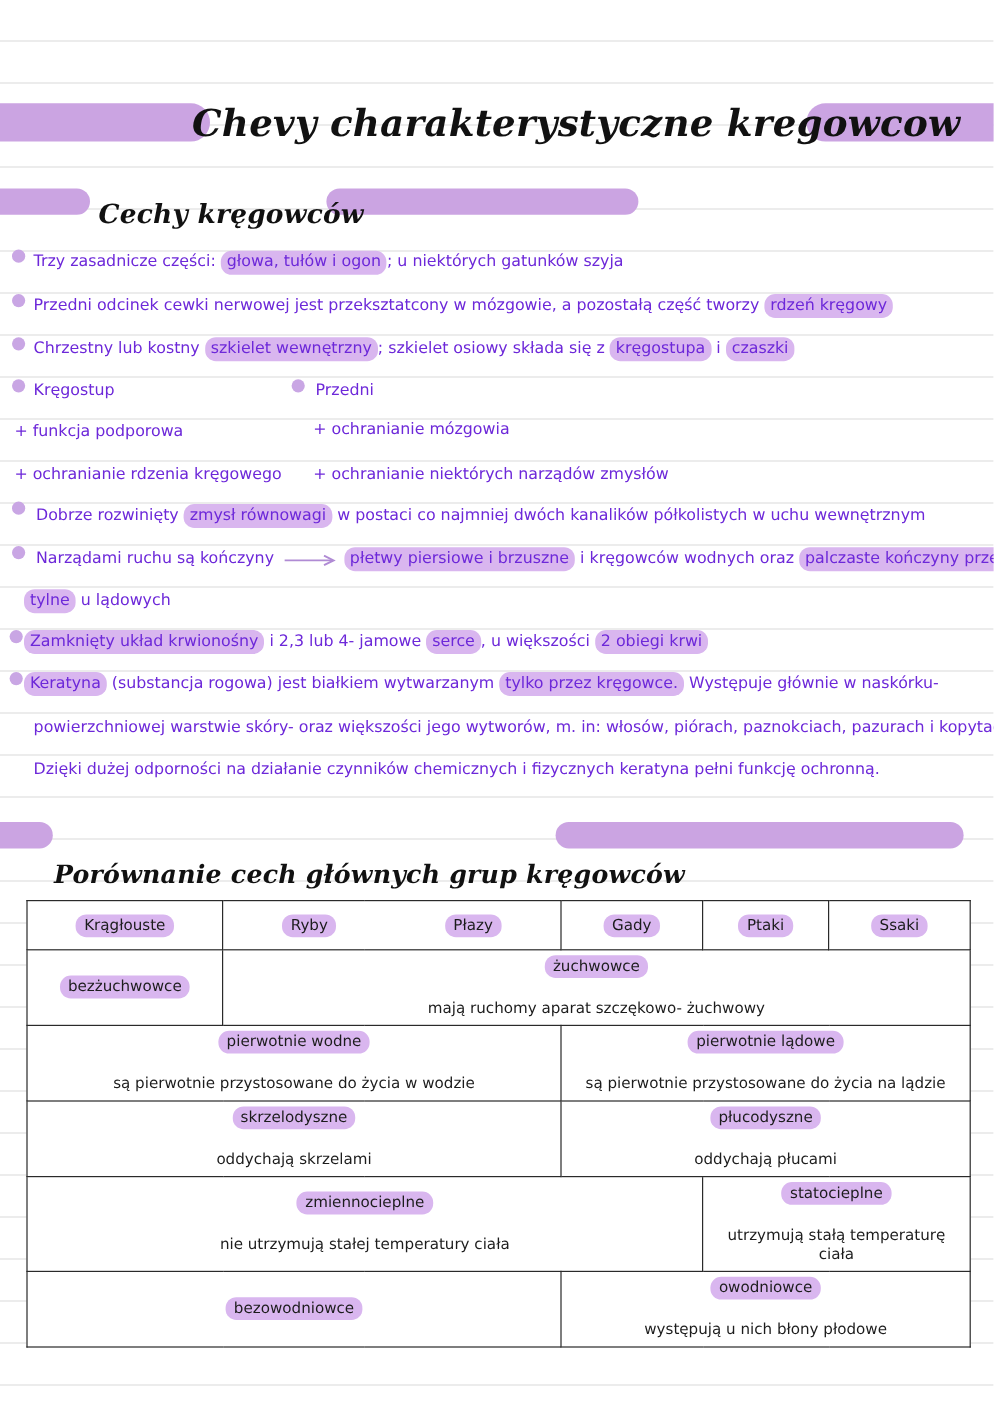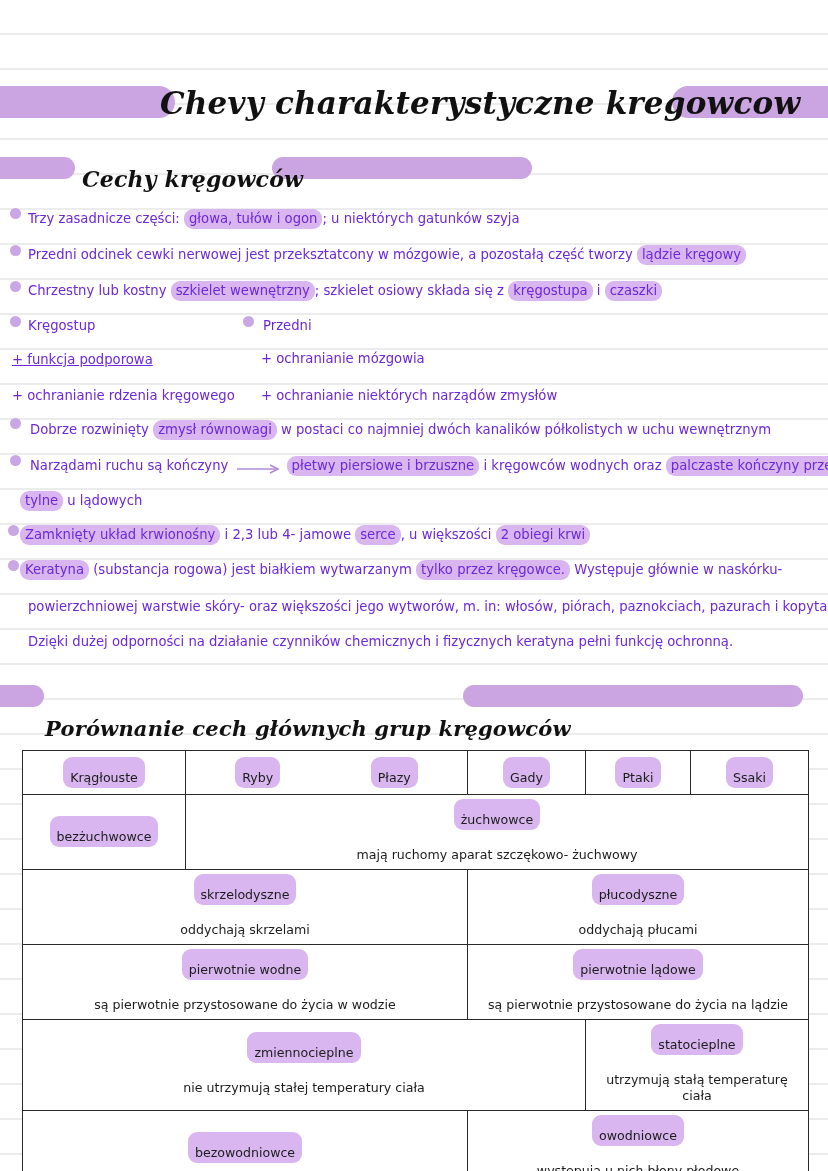--- a/index.html
+++ b/index.html
@@ -138,21 +138,21 @@
     line-height: 16px;
     color: #1c1c1c;
     padding: 4px 4px 6px 4px;
     background: #fff;
   }
   #compare-table tr.hdr td { height: 28px; padding: 6px 4px; }
   .cell-term {
     display: inline-block;
     background: #d9b6ef;
     border-radius: 9px;
-    padding: 13px 7px 2px 7px;
+    padding: 1px 7px 2px 7px;
     font-size: 12.6px;
   }
   .cell-desc { display: block; margin-top: 17px; }
   .two-term { display: flex; justify-content: space-around; align-items: center; }
 </style>
 </head>
 <body>
 
 <div id="paper-lines"></div>
 
@@ -166,34 +166,34 @@
   <div class="banner-bar" style="left:272px; top:157px; width:260px; height:22px; border-radius:14px;"></div>
   <div id="section-title-1" class="script">Cechy kręgowców</div>
 
   <span class="bullet" style="left:10px; top:208px;"></span>
   <div class="line" style="left:28px; top:209px;">
     <span>Trzy zasadnicze części: </span><span class="hl">głowa, tułów i ogon</span><span>; u niektórych gatunków szyja</span>
   </div>
 
   <span class="bullet" style="left:10px; top:245px;"></span>
   <div class="line" style="left:28px; top:245px;">
-    <span>Przedni odcinek cewki nerwowej jest przeksztatcony w mózgowie, a pozostałą część tworzy </span><span class="hl">lądzie kręgowy</span>
+    <span>Przedni odcinek cewki nerwowej jest przeksztatcony w mózgowie, a pozostałą część tworzy </span><span class="hl">rdzeń kręgowy</span>
   </div>
 
   <span class="bullet" style="left:10px; top:281px;"></span>
   <div class="line" style="left:28px; top:281px;">
     <span>Chrzestny lub kostny </span><span class="hl">szkielet wewnętrzny</span><span>; szkielet osiowy składa się z </span><span class="hl">kręgostupa</span><span> i </span><span class="hl">czaszki</span>
   </div>
 
   <span class="bullet" style="left:10px; top:316px;"></span>
   <div class="line" style="left:28px; top:316px;">Kręgostup</div>
   <span class="bullet" style="left:243px; top:316px;"></span>
   <div class="line" style="left:263px; top:316px;">Przedni</div>
 
-  <div class="line" style="left:12px; top:350px;text-decoration:underline;">+ funkcja podporowa</div>
+  <div class="line" style="left:12px; top:350px;">+ funkcja podporowa</div>
   <div class="line" style="left:261px; top:349px;">+ ochranianie mózgowia</div>
 
   <div class="line" style="left:12px; top:386px;">+ ochranianie rdzenia kręgowego</div>
   <div class="line" style="left:261px; top:386px;">+ ochranianie niektórych narządów zmysłów</div>
 
   <span class="bullet" style="left:10px; top:418px;"></span>
   <div class="line" style="left:30px; top:420px;">
     <span>Dobrze rozwinięty </span><span class="hl">zmysł równowagi</span><span> w postaci co najmniej dwóch kanalików półkolistych w uchu wewnętrznym</span>
   </div>
 
@@ -264,37 +264,37 @@
           <span class="cell-term">bezżuchwowce</span>
         </td>
         <td colspan="5">
           <span class="cell-term">żuchwowce</span>
           <span class="cell-desc">mają ruchomy aparat szczękowo- żuchwowy</span>
         </td>
       </tr>
 
       <tr>
         <td colspan="3">
+          <span class="cell-term">pierwotnie wodne</span>
+          <span class="cell-desc">są pierwotnie przystosowane do życia w wodzie</span>
+        </td>
+        <td colspan="3">
+          <span class="cell-term">pierwotnie lądowe</span>
+          <span class="cell-desc">są pierwotnie przystosowane do życia na lądzie</span>
+        </td>
+      </tr>
+
+      <tr>
+        <td colspan="3">
           <span class="cell-term">skrzelodyszne</span>
           <span class="cell-desc">oddychają skrzelami</span>
         </td>
         <td colspan="3">
           <span class="cell-term">płucodyszne</span>
           <span class="cell-desc">oddychają płucami</span>
-        </td>
-      </tr>
-
-      <tr>
-        <td colspan="3">
-          <span class="cell-term">pierwotnie wodne</span>
-          <span class="cell-desc">są pierwotnie przystosowane do życia w wodzie</span>
-        </td>
-        <td colspan="3">
-          <span class="cell-term">pierwotnie lądowe</span>
-          <span class="cell-desc">są pierwotnie przystosowane do życia na lądzie</span>
         </td>
       </tr>
 
       <tr>
         <td colspan="4">
           <span class="cell-term">zmiennocieplne</span>
           <span class="cell-desc">nie utrzymują stałej temperatury ciała</span>
         </td>
         <td colspan="2">
           <span class="cell-term">statocieplne</span>

